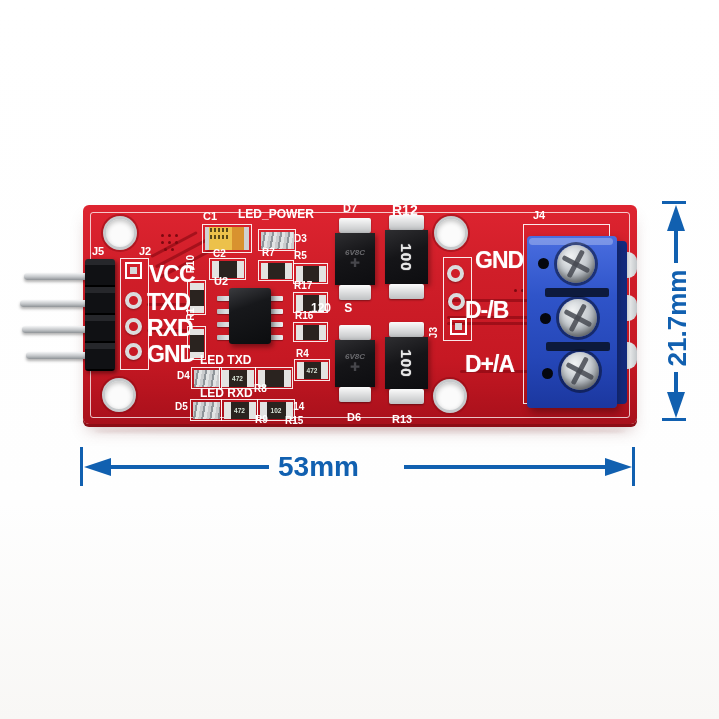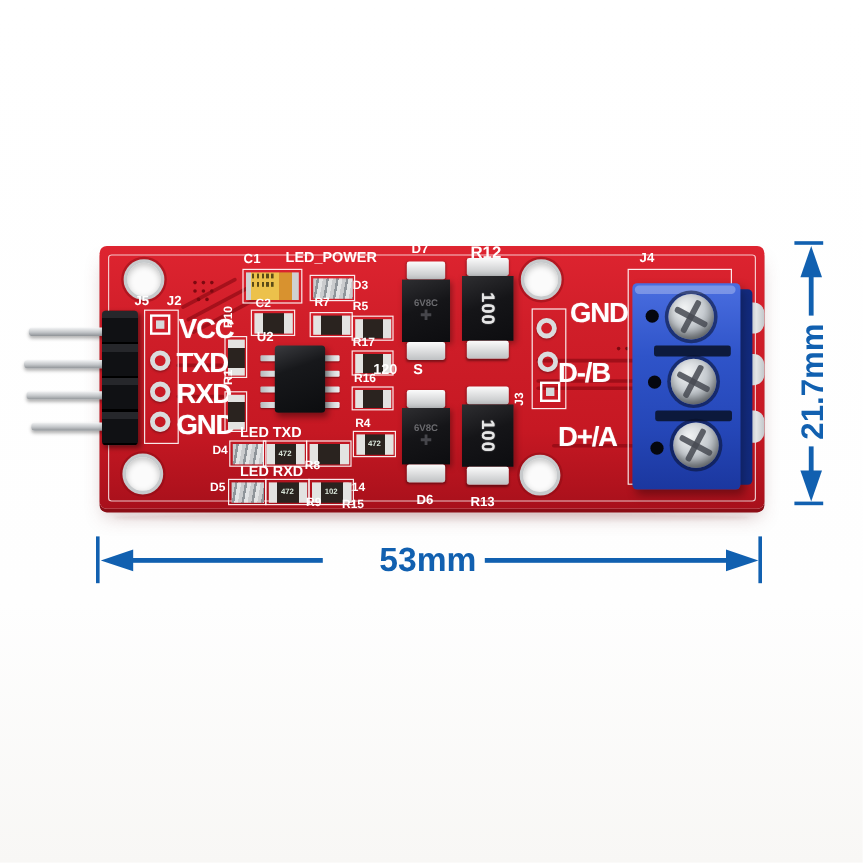--- a/index.html
+++ b/index.html
@@ -49,21 +49,21 @@
   .cap1 .tx2{top:10px;}
   
   .ic{position:absolute;left:229px;top:288px;width:42px;height:56px;border-radius:3px;
        background:linear-gradient(160deg,#3a3b3f 0%,#17181b 35%,#0c0d0f 100%);box-shadow:2px 3px 5px rgba(0,0,0,.4);}
   .icpin{position:absolute;width:13px;height:5px;background:linear-gradient(90deg,#b5b9bc,#eef0f1);border-radius:1px;box-shadow:0 1px 1px rgba(0,0,0,.3);}
   
   .bigv{position:absolute;display:flex;flex-direction:column;}
   .bigv .cap{height:15px;margin:0 4px;border-radius:2px;background:linear-gradient(180deg,#fbfbfb,#bfc1c3);box-shadow:0 1px 2px rgba(0,0,0,.4);}
   .bigv .bodyv{flex:1;display:flex;flex-direction:column;align-items:center;justify-content:center;
        background:linear-gradient(160deg,#2e2e31 0%,#151518 45%,#0d0d10 100%);box-shadow:2px 2px 5px rgba(0,0,0,.35);}
-  .bigv .dm{color:#6a6a6e;font-size:8px;font-weight:bold;}
+  .bigv .dm{color:#6a6a6e;font-size:8px;font-weight:bold;font-style:italic;}
   .bigv .plus{color:#46464b;font-size:12px;line-height:1.1;}
   .mark100{transform:rotate(90deg);color:#e6e6e6;font-weight:bold;font-size:15px;letter-spacing:1px;
        text-shadow:0 0 1px #fff;}
   
   .term{position:absolute;left:527px;top:236px;width:90px;height:172px;border-radius:4px;
        background:linear-gradient(180deg,#4a6ee0 0%,#2f54c9 35%,#2547b8 70%,#1b379f 100%);
        box-shadow:3px 4px 8px rgba(0,0,0,.35);}
   .termside{position:absolute;left:605px;top:241px;width:22px;height:163px;border-radius:0 4px 4px 0;
        background:linear-gradient(90deg,#1c3aa4,#122a7e);}
   .termhl{position:absolute;left:529px;top:238px;width:84px;height:7px;border-radius:4px;background:rgba(255,255,255,.28);}
@@ -119,21 +119,21 @@
   <div class="hole" style="left:433px;top:379px;"></div>
 
   <div class="skbox" style="left:120px;top:258px;width:27px;height:110px;"></div>
   <div class="sqpad" style="left:125px;top:262px;">
       <i></i>
     </div>
   <div class="donut" style="left:125px;top:292px;"></div>
   <div class="donut" style="left:125px;top:318px;"></div>
   <div class="donut" style="left:125px;top:343px;"></div>
 
-  <span class="sk" style="left:92px;top:246px;font-size:11px;margin-left:20px;">J5</span>
+  <span class="sk" style="left:92px;top:246px;font-size:11px;">J5</span>
   <span class="sk" style="left:139px;top:246px;font-size:11px;">J2</span>
   <span class="sk big" style="left:149px;top:263px;">VCC</span>
   <span class="sk big" style="left:147px;top:291px;">TXD</span>
   <span class="sk big" style="left:147px;top:317px;">RXD</span>
   <span class="sk big" style="left:147px;top:343px;">GND</span>
 
   <span class="sk" style="left:203px;top:211px;font-size:11px;">C1</span>
   <span class="sk" style="left:238px;top:208px;font-size:12px;">LED_POWER</span>
   <div class="cap1" style="left:202px;top:224px;width:48px;height:27px;">
     <div class="body"></div>
@@ -297,21 +297,21 @@
   <div class="pin" style="left:26px;top:352px;width:64px;"></div>
   <div class="header"></div>
 
   <div class="reflection"></div>
 
   <div>
     <div class="dim" style="left:80px;top:447px;width:3px;height:39px;"></div>
     <div class="dim" style="left:632px;top:447px;width:3px;height:39px;"></div>
     <div class="tri" style="left:84px;top:458px;border-top:9px solid transparent;border-bottom:9px solid transparent;border-right:27px solid #1160b0;"></div>
     <div class="dim" style="left:109px;top:465px;width:160px;height:4px;"></div>
-    <span class="dimtxt" style="left:262px;top:451px;width:135px;text-align:right;font-size:28px;">53mm</span>
+    <span class="dimtxt" style="left:278px;top:451px;width:135px;text-align:left;font-size:28px;">53mm</span>
     <div class="dim" style="left:404px;top:465px;width:203px;height:4px;"></div>
     <div class="tri" style="left:605px;top:458px;border-top:9px solid transparent;border-bottom:9px solid transparent;border-left:27px solid #1160b0;"></div>
   </div>
 
   <div>
     <div class="dim" style="left:662px;top:201px;width:24px;height:3px;"></div>
     <div class="dim" style="left:662px;top:418px;width:24px;height:3px;"></div>
     <div class="tri" style="left:667px;top:205px;border-left:9px solid transparent;border-right:9px solid transparent;border-bottom:26px solid #1160b0;"></div>
     <div class="dim" style="left:674px;top:229px;width:4px;height:34px;"></div>
     <span class="dimtxt" style="left:677px;top:318px;font-size:26px;white-space:nowrap;transform:translate(-50%,-50%) rotate(-90deg);">21.7mm</span>

